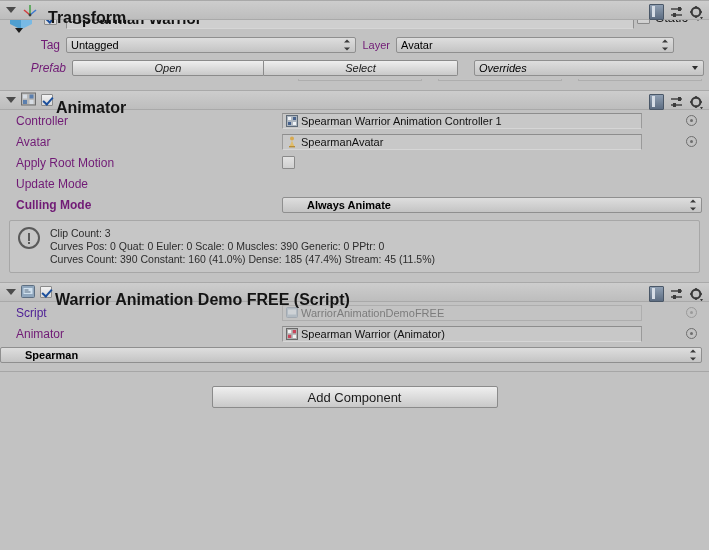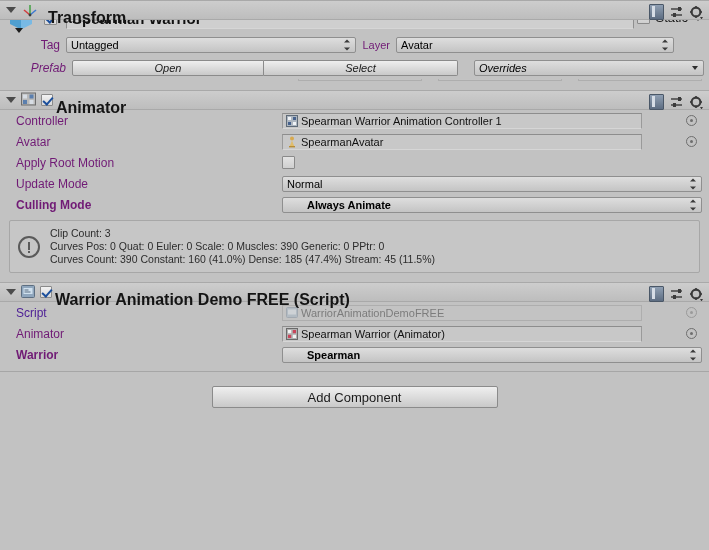--- a/index.html
+++ b/index.html
@@ -147,21 +147,21 @@
   .objdot.dim:after{background:#9a9a9a;}
 
   .miniicon{width:12px;height:12px;flex:none;}
 
   
   .helpbox{
     margin:5px 9px 0 9px;
     background:#c6c6c6;
     border:1px solid #a7a7a7;
     border-radius:2px;
-    display:flex;align-items:center;
+    display:flex;
     padding:6px 8px;
     box-sizing:border-box;
   }
   .helpbox .bang{
     width:22px;height:22px;border-radius:50%;
     border:2px solid #5a5a5a;box-sizing:border-box;
     position:relative;flex:none;margin-right:10px;
   }
   .helpbox .bang:before{
     content:"";position:absolute;left:50%;margin-left:-1px;top:4px;width:2px;height:8px;background:#5a5a5a;
@@ -382,26 +382,20 @@
 
     <div class="prow">
       <div class="pl lbl">Apply Root Motion</div>
       <div style="flex:1;display:flex;align-items:center;">
         <div class="chk empty"></div>
       </div>
     </div>
 
     <div class="prow">
       <div class="pl lbl">Update Mode</div>
-      <div style="flex:1;padding-right:7px;display:flex;">
-        <div class="popup" style="flex:1;">
-          <span>Normal</span>
-          <span class="updown"></span>
-        </div>
-      </div>
     </div>
 
     <div class="prow">
       <div class="pl lbl bold">Culling Mode</div>
       <div style="flex:1;padding-right:7px;display:flex;">
         <div class="popup bold" style="flex:1;">
           <span>Always Animate</span>
           <span class="updown"></span>
         </div>
       </div>
@@ -487,21 +481,20 @@
               <rect x="6.8" y="6.8" width="3.2" height="3.2" fill="#f2f2f2"></rect>
             </svg>
           </span>
           <span>Spearman Warrior (Animator)</span>
         </div>
         <div class="objdot"></div>
       </div>
     </div>
 
     <div class="prow">
-      <div class="pl lbl bold">Warrior</div>
       <div style="flex:1;padding-right:7px;display:flex;">
         <div class="popup bold" style="flex:1;">
           <span>Spearman</span>
           <span class="updown"></span>
         </div>
       </div>
     </div>
     <div style="height:6px;"></div>
   </div>
 

